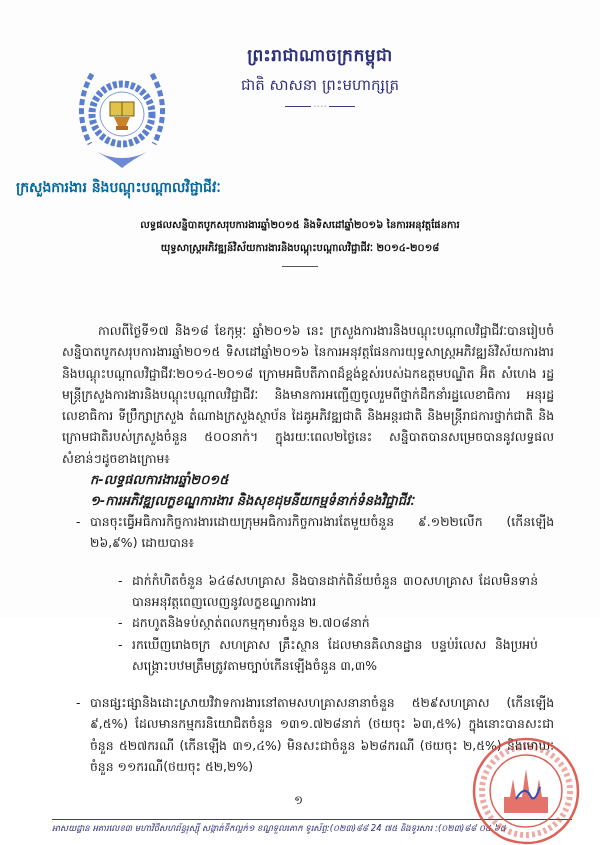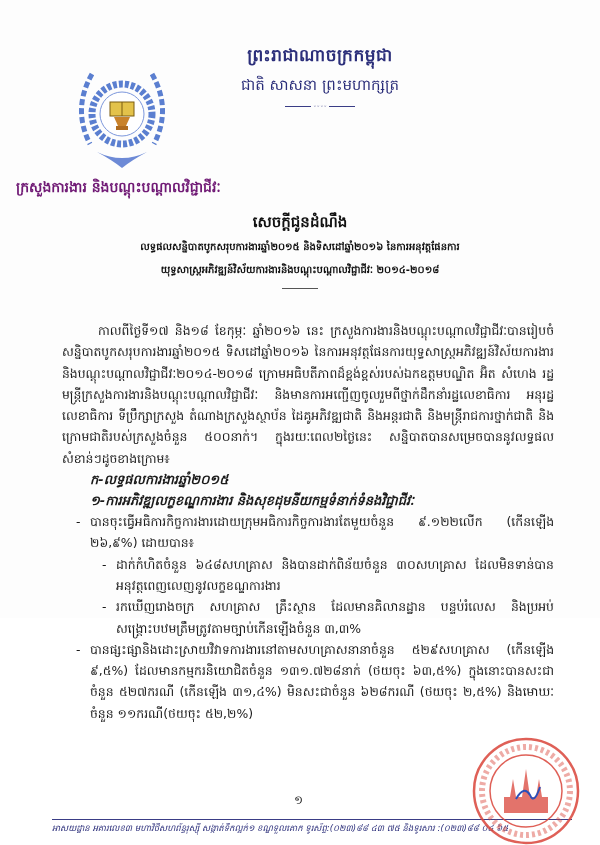--- a/index.html
+++ b/index.html
@@ -11,37 +11,37 @@
 
     
     .kingdom { position: absolute; left: 220px; top: 44px; width: 200px; text-align: center; color: #2b2e7a; }
     .kingdom .k1 { font-size: 17px; font-weight: bold; letter-spacing: 0.5px; }
     .kingdom .k2 { font-size: 15px; margin-top: 6px; }
     .ornament { margin: 6px auto 0; width: 70px; height: 6px; position: relative; }
     .ornament::before { content: ""; position: absolute; left: 0; right: 0; top: 3px; height: 1px; background: #3a3d86; }
     .ornament span { position: absolute; left: 26px; top: 0; width: 18px; height: 6px; background: #fdfdfd; font-size: 6px; line-height: 6px; color: #3a3d86; text-align: center; }
 
     .logo { position: absolute; left: 72px; top: 64px; width: 100px; height: 110px; }
-    .ministry { position: absolute; left: 16px; top: 178px; font-size: 14px; font-weight: bold; color: #701a75; }
+    .ministry { position: absolute; left: 16px; top: 178px; font-size: 14px; font-weight: bold; color: #0369a1; }
 
     
     .title-block { position: absolute; left: 40px; top: 212px; width: 520px; text-align: center; color: #111; }
     .title-block .t1 { font-size: 15px; font-weight: bold; }
     .title-block .t2 { font-size: 13px; font-weight: bold; margin-top: 2px; }
     .title-block .t3 { font-size: 10px; font-weight: bold; margin-top: 3px; line-height: 20px; }
     .title-block .divider { width: 36px; height: 1px; background: #555; margin: 8px auto 0; }
 
     
     .body-text { position: absolute; left: 62px; top: 320px; width: 492px; font-size: 12.4px; line-height: 21.3px; color: #1a1a1a; text-align: justify; }
     .body-text p { margin: 0; text-indent: 36px; }
     .sec-head { font-weight: bold; font-size: 13px; margin-left: 28px; line-height: 21px; font-style: italic; }
     .list { margin: 0; padding: 0; list-style: none; }
     .list li { position: relative; padding-left: 28px; }
     .list li::before { content: "-"; position: absolute; left: 14px; top: 0; }
-    .sublist { margin: 0; padding: 0; list-style: none; }
+    .sublist { margin: 16px; padding: 0; list-style: none; }
     .sublist li { position: relative; padding-left: 26px; }
     .sublist li::before { content: "-"; position: absolute; left: 12px; top: 0; }
 
     .page-num { position: absolute; left: 294px; top: 792px; font-size: 12px; color: #222; }
     .footer-rule { position: absolute; left: 52px; top: 819px; width: 520px; height: 1px; background: #3a3d86; }
     .footer { position: absolute; left: 52px; top: 823px; width: 520px; font-size: 8.5px; font-style: italic; color: #2b2e7a; white-space: nowrap; overflow: hidden; }
 
     .seal { position: absolute; left: 470px; top: 735px; width: 112px; height: 112px; }
   </style>
 </head>
@@ -72,45 +72,45 @@
     <div class="k1">ព្រះរាជាណាចក្រកម្ពុជា</div>
     <div class="k2">ជាតិ សាសនា ព្រះមហាក្សត្រ</div>
     <div class="ornament">
         <span>◦◦◦◦</span>
       </div>
   </div>
 
   <div class="ministry">ក្រសួងការងារ និងបណ្តុះបណ្តាលវិជ្ជាជីវៈ</div>
 
   <div class="title-block">
-    <div class="t1">សេចក្តីជូនដំណឹង</div>
     <div class="t3">លទ្ធផលសន្និបាតបូកសរុបការងារឆ្នាំ២០១៥ និងទិសដៅឆ្នាំ២០១៦ នៃការអនុវត្តផែនការ</div>
     <div class="t3">យុទ្ធសាស្ត្រអភិវឌ្ឍន៍វិស័យការងារនិងបណ្តុះបណ្តាលវិជ្ជាជីវៈ ២០១៤-២០១៨</div>
     <div class="divider"></div>
   </div>
 
   <div class="body-text">
     <p>កាលពីថ្ងៃទី១៧ និង១៨ ខែកុម្ភៈ ឆ្នាំ២០១៦ នេះ ក្រសួងការងារនិងបណ្តុះបណ្តាលវិជ្ជាជីវៈបានរៀបចំសន្និបាតបូកសរុបការងារឆ្នាំ២០១៥ ទិសដៅឆ្នាំ២០១៦ នៃការអនុវត្តផែនការយុទ្ធសាស្ត្រអភិវឌ្ឍន៍វិស័យការងារនិងបណ្តុះបណ្តាលវិជ្ជាជីវៈ២០១៤-២០១៨ ក្រោមអធិបតីភាពដ៏ខ្ពង់ខ្ពស់របស់ឯកឧត្តមបណ្ឌិត អ៊ិត សំហេង រដ្ឋមន្ត្រីក្រសួងការងារនិងបណ្តុះបណ្តាលវិជ្ជាជីវៈ និងមានការអញ្ជើញចូលរួមពីថ្នាក់ដឹកនាំរដ្ឋលេខាធិការ អនុរដ្ឋលេខាធិការ ទីប្រឹក្សាក្រសួង តំណាងក្រសួងស្ថាប័ន ដៃគូអភិវឌ្ឍជាតិ និងអន្តរជាតិ និងមន្ត្រីរាជការថ្នាក់ជាតិ និងក្រោមជាតិរបស់ក្រសួងចំនួន ៥០០នាក់។ ក្នុងរយៈពេល២ថ្ងៃនេះ សន្និបាតបានសម្រេចបាននូវលទ្ធផលសំខាន់ៗដូចខាងក្រោម៖</p>
     <div class="sec-head">ក-លទ្ធផលការងារឆ្នាំ២០១៥</div>
     <div class="sec-head">១-ការអភិវឌ្ឍលក្ខខណ្ឌការងារ និងសុខដុមនីយកម្មទំនាក់ទំនងវិជ្ជាជីវៈ</div>
     <ul class="list">
       <li>
         <span>បានចុះធ្វើអធិការកិច្ចការងារដោយក្រុមអធិការកិច្ចការងារតែមួយចំនួន ៩.១២២លើក (កើនឡើង ២៦,៩%) ដោយបាន៖</span>
         <ul class="sublist">
           <li>ដាក់កំហិតចំនួន ៦៤៨សហគ្រាស និងបានដាក់ពិន័យចំនួន ៣០សហគ្រាស ដែលមិនទាន់បានអនុវត្តពេញលេញនូវលក្ខខណ្ឌការងារ</li>
+          <li>ដកហូតនិងទប់ស្កាត់ពលកម្មកុមារចំនួន ២.៧០៨នាក់</li>
           <li>រកឃើញរោងចក្រ សហគ្រាស គ្រឹះស្ថាន ដែលមានគិលានដ្ឋាន បន្ទប់រំលេស និងប្រអប់សង្គ្រោះបឋមត្រឹមត្រូវតាមច្បាប់កើនឡើងចំនួន ៣,៣%</li>
         </ul>
       </li>
       <li>បានផ្សះផ្សានិងដោះស្រាយវិវាទការងារនៅតាមសហគ្រាសនានាចំនួន ៥២៩សហគ្រាស (កើនឡើង ៩,៥%) ដែលមានកម្មករនិយោជិតចំនួន ១៣១.៧២៨នាក់ (ថយចុះ ៦៣,៥%) ក្នុងនោះបានសះជាចំនួន ៥២៧ករណី (កើនឡើង ៣១,៤%) មិនសះជាចំនួន ៦២៨ករណី (ថយចុះ ២,៥%) និងមោឃៈចំនួន ១១ករណី(ថយចុះ ៥២,២%)</li>
     </ul>
   </div>
 
   <div class="page-num">១</div>
   <div class="footer-rule"></div>
-  <div class="footer">អាសយដ្ឋាន អគារលេខ៣ មហាវិថីសហព័ន្ធរុស្ស៊ី សង្កាត់ទឹកល្អក់១ ខណ្ឌទួលគោក ទូរស័ព្ទ:(០២៣)៨៨ ៤៣ ៧៥ និងទូរសារ :(០២៣)៨៨ ០៤ ៦៥</div>
+  <div class="footer">អាសយដ្ឋាន អគារលេខ៣ មហាវិថីសហព័ន្ធរុស្ស៊ី សង្កាត់ទឹកល្អក់១ ខណ្ឌទួលគោក ទូរស័ព្ទ:(០២៣)៨៨ 24 ៧៥ និងទូរសារ :(០២៣)៨៨ ០៤ ៦៥</div>
 
   <div class="seal">
     <svg width="112" height="112" viewBox="0 0 112 112">
       <circle cx="56" cy="56" r="52" fill="none" stroke="#d9443a" stroke-width="2.5" opacity="0.85"></circle>
       <circle cx="56" cy="56" r="36" fill="none" stroke="#d9443a" stroke-width="1.5" opacity="0.85"></circle>
       <circle cx="56" cy="56" r="44" fill="none" stroke="#d9443a" stroke-width="6" stroke-dasharray="3 3" opacity="0.45"></circle>
 
       <path d="M34 78 L34 62 L40 62 L43 44 L46 62 L52 62 L56 34 L60 62 L66 62 L69 44 L72 62 L78 62 L78 78 Z" fill="#d9443a" opacity="0.75"></path>
 
       <path d="M46 64 Q54 50 60 60 Q64 70 70 52" stroke="#2b4fb8" stroke-width="2" fill="none"></path>

